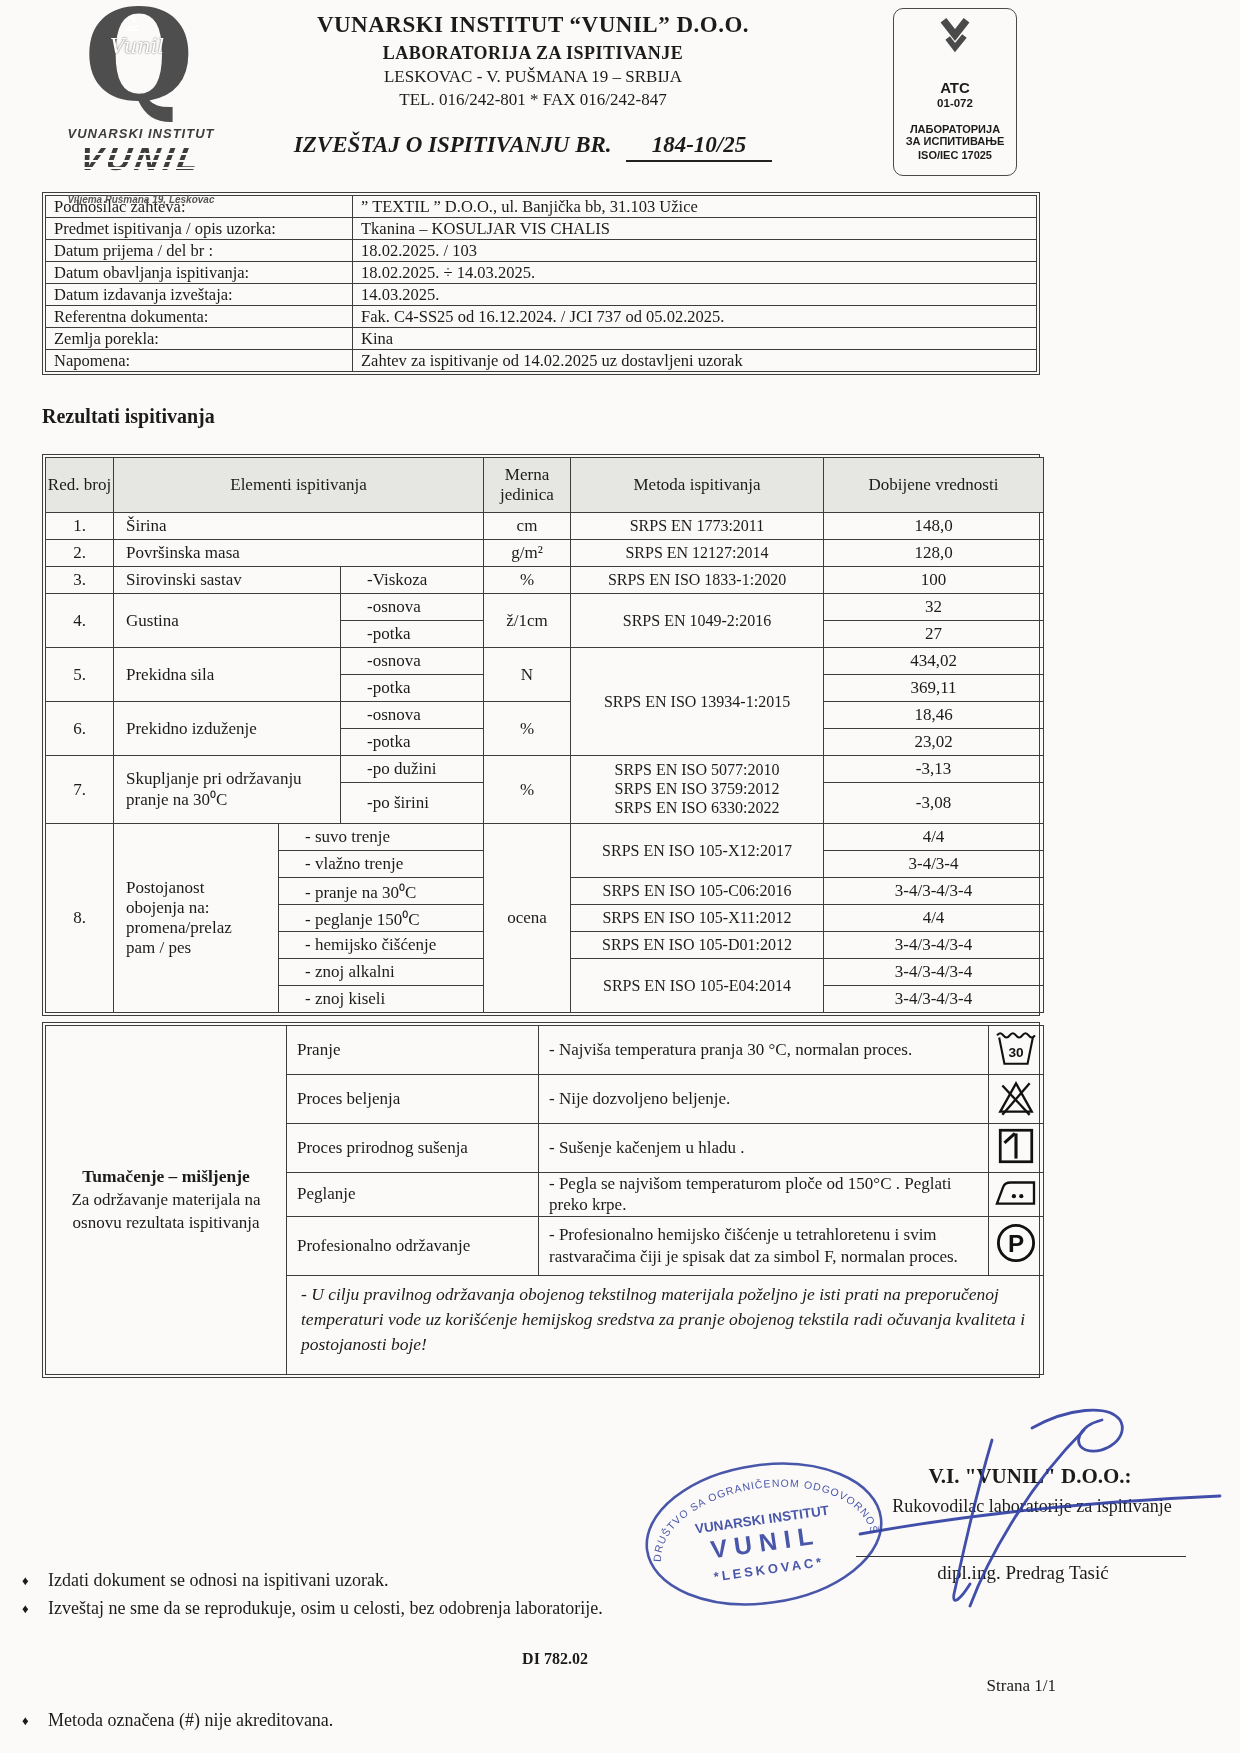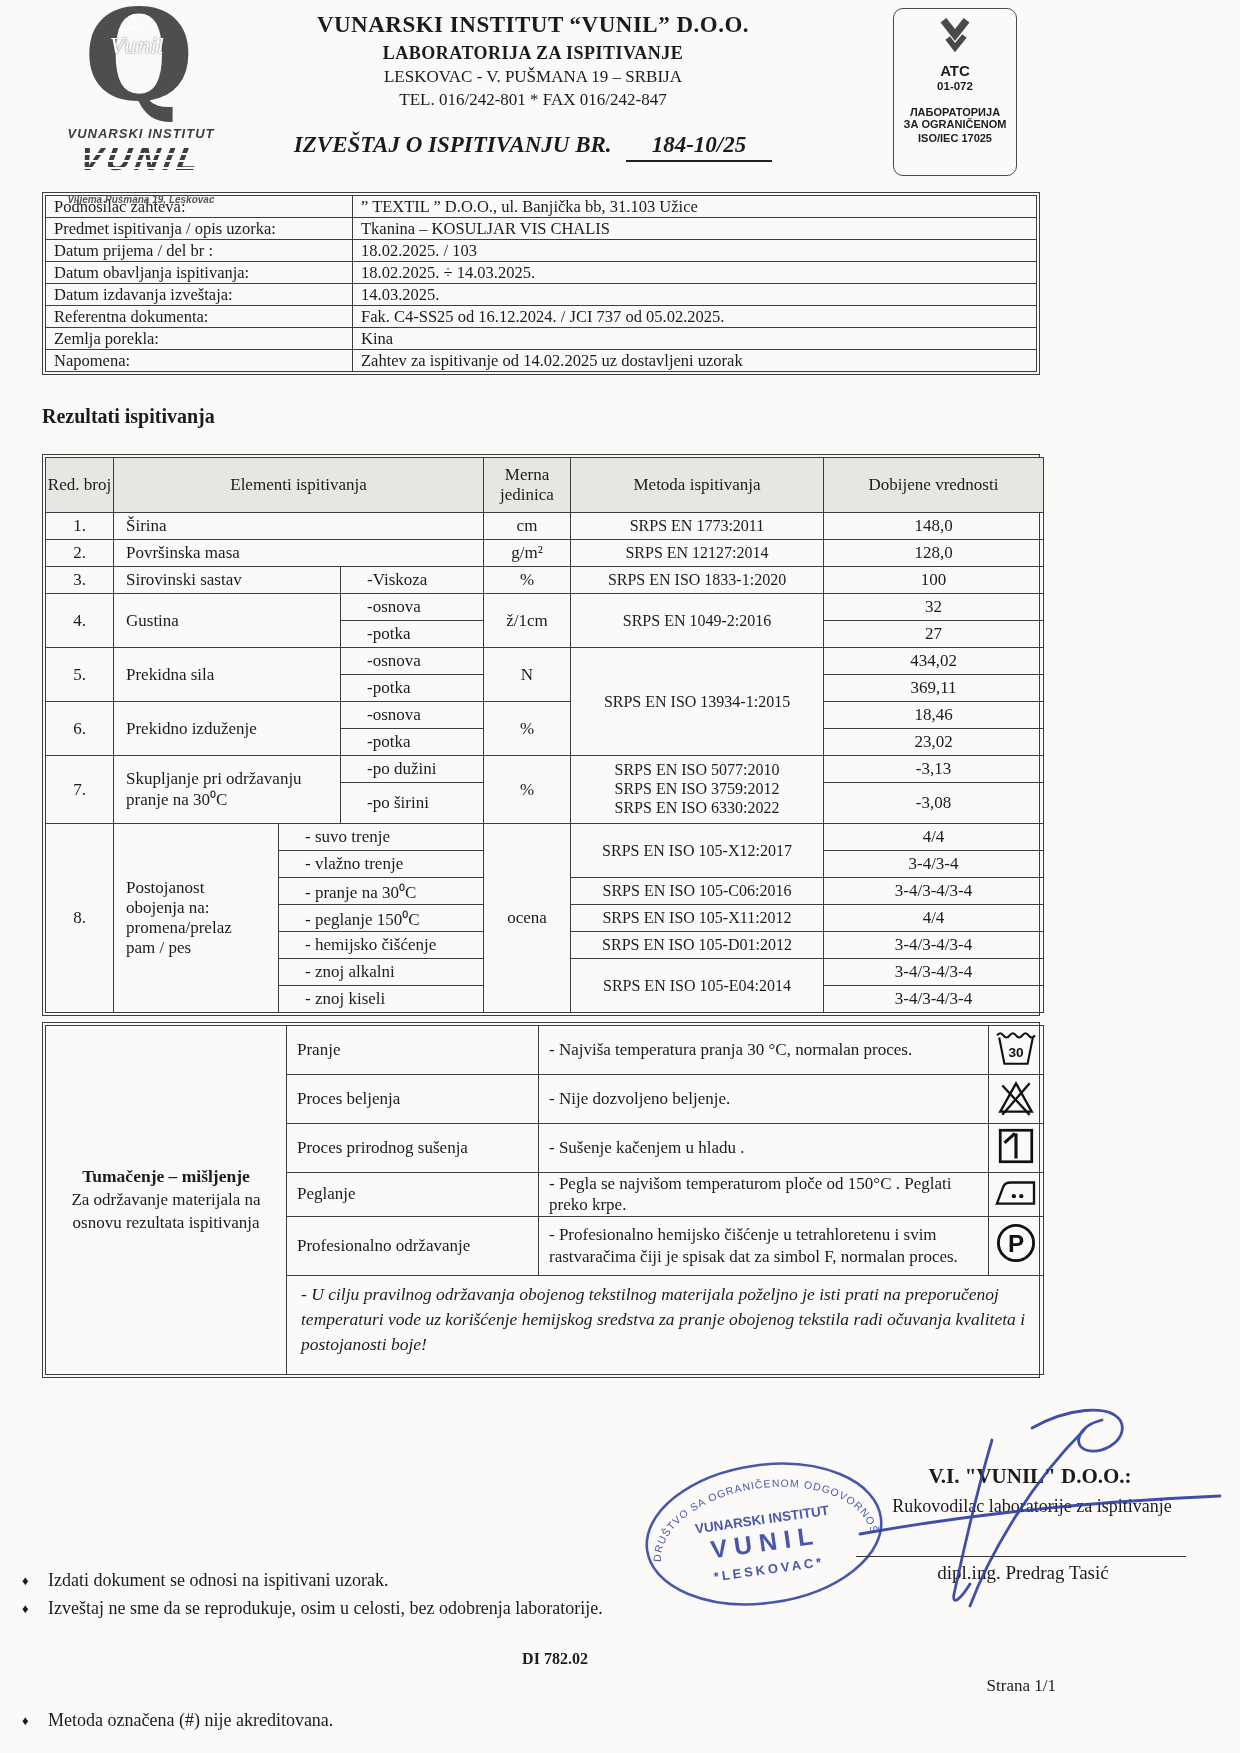--- a/index.html
+++ b/index.html
@@ -21,21 +21,21 @@
   .logo-line3{font:italic bold 10px "Liberation Sans", sans-serif;color:#555;margin-top:17px;}
   .head-center{position:absolute;left:248px;top:12px;width:570px;text-align:center;}
   .inst{font-size:23px;font-weight:bold;letter-spacing:.5px;}
   .lab{font-size:18px;font-weight:bold;margin-top:5px;letter-spacing:.5px;}
   .addr{font-size:17px;margin-top:3px;}
   .tel{font-size:17px;margin-top:3px;}
   .title-line{margin-top:22px;font:italic bold 23px "Liberation Serif", serif;white-space:nowrap;}
   .report-no{display:inline-block;border-bottom:2.5px solid #222;padding:0 26px 2px 26px;margin-left:14px;}
   .badge{position:absolute;left:893px;top:8px;width:124px;height:168px;border:1.6px solid #4a4a4a;
          border-radius:10px;text-align:center;padding-top:6px;box-sizing:border-box;}
-  .badge-acr{font:bold 15px "Liberation Sans", sans-serif;margin-top:1px;}
+  .badge-acr{font:bold 15px "Liberation Sans", sans-serif;margin-top:18px;}
   .badge-code{font:bold 11.5px "Liberation Sans", sans-serif;margin-top:1px;}
   .badge-l1{font:bold 11px "Liberation Sans", sans-serif;margin-top:14px;}
   .badge-l2{font:bold 11px "Liberation Sans", sans-serif;}
   .badge-l3{font:bold 11px "Liberation Sans", sans-serif;margin-top:2px;}
   
   .tblwrap{margin-left:42px;width:998px;border:1.5px solid #3d3d3d;padding:2px;box-sizing:border-box;}
   table{border-collapse:collapse;width:100%;table-layout:fixed;}
   td,th{border:1px solid #3d3d3d;vertical-align:middle;overflow:hidden;}
   
   .info td{height:21px;font-size:16.5px;padding:0 6px 0 8px;white-space:nowrap;}
@@ -111,21 +111,21 @@
     <div class="badge">
       <svg width="42" height="42" viewBox="0 0 40 40">
         <g stroke="#4a4a4a" fill="none">
           <path d="M9,5 L20,19 L31,5" stroke-width="7"></path>
           <path d="M13,22 L20,31 L29,20" stroke-width="5.5"></path>
         </g>
       </svg>
       <div class="badge-acr">ATC</div>
       <div class="badge-code">01-072</div>
       <div class="badge-l1">ЛАБОРАТОРИЈА</div>
-      <div class="badge-l2">ЗА OGRANIČENOM</div>
+      <div class="badge-l2">ЗА ИСПИТИВАЊЕ</div>
       <div class="badge-l3">ISO/IEC 17025</div>
     </div>
   </div>
 
   <div class="tblwrap">
     <table class="info">
       <tbody>
           <tr>
             <td class="ilbl">Podnosilac zahteva:</td>
             <td>” TEXTIL ” D.O.O., ul. Banjička bb, 31.103 Užice</td>

